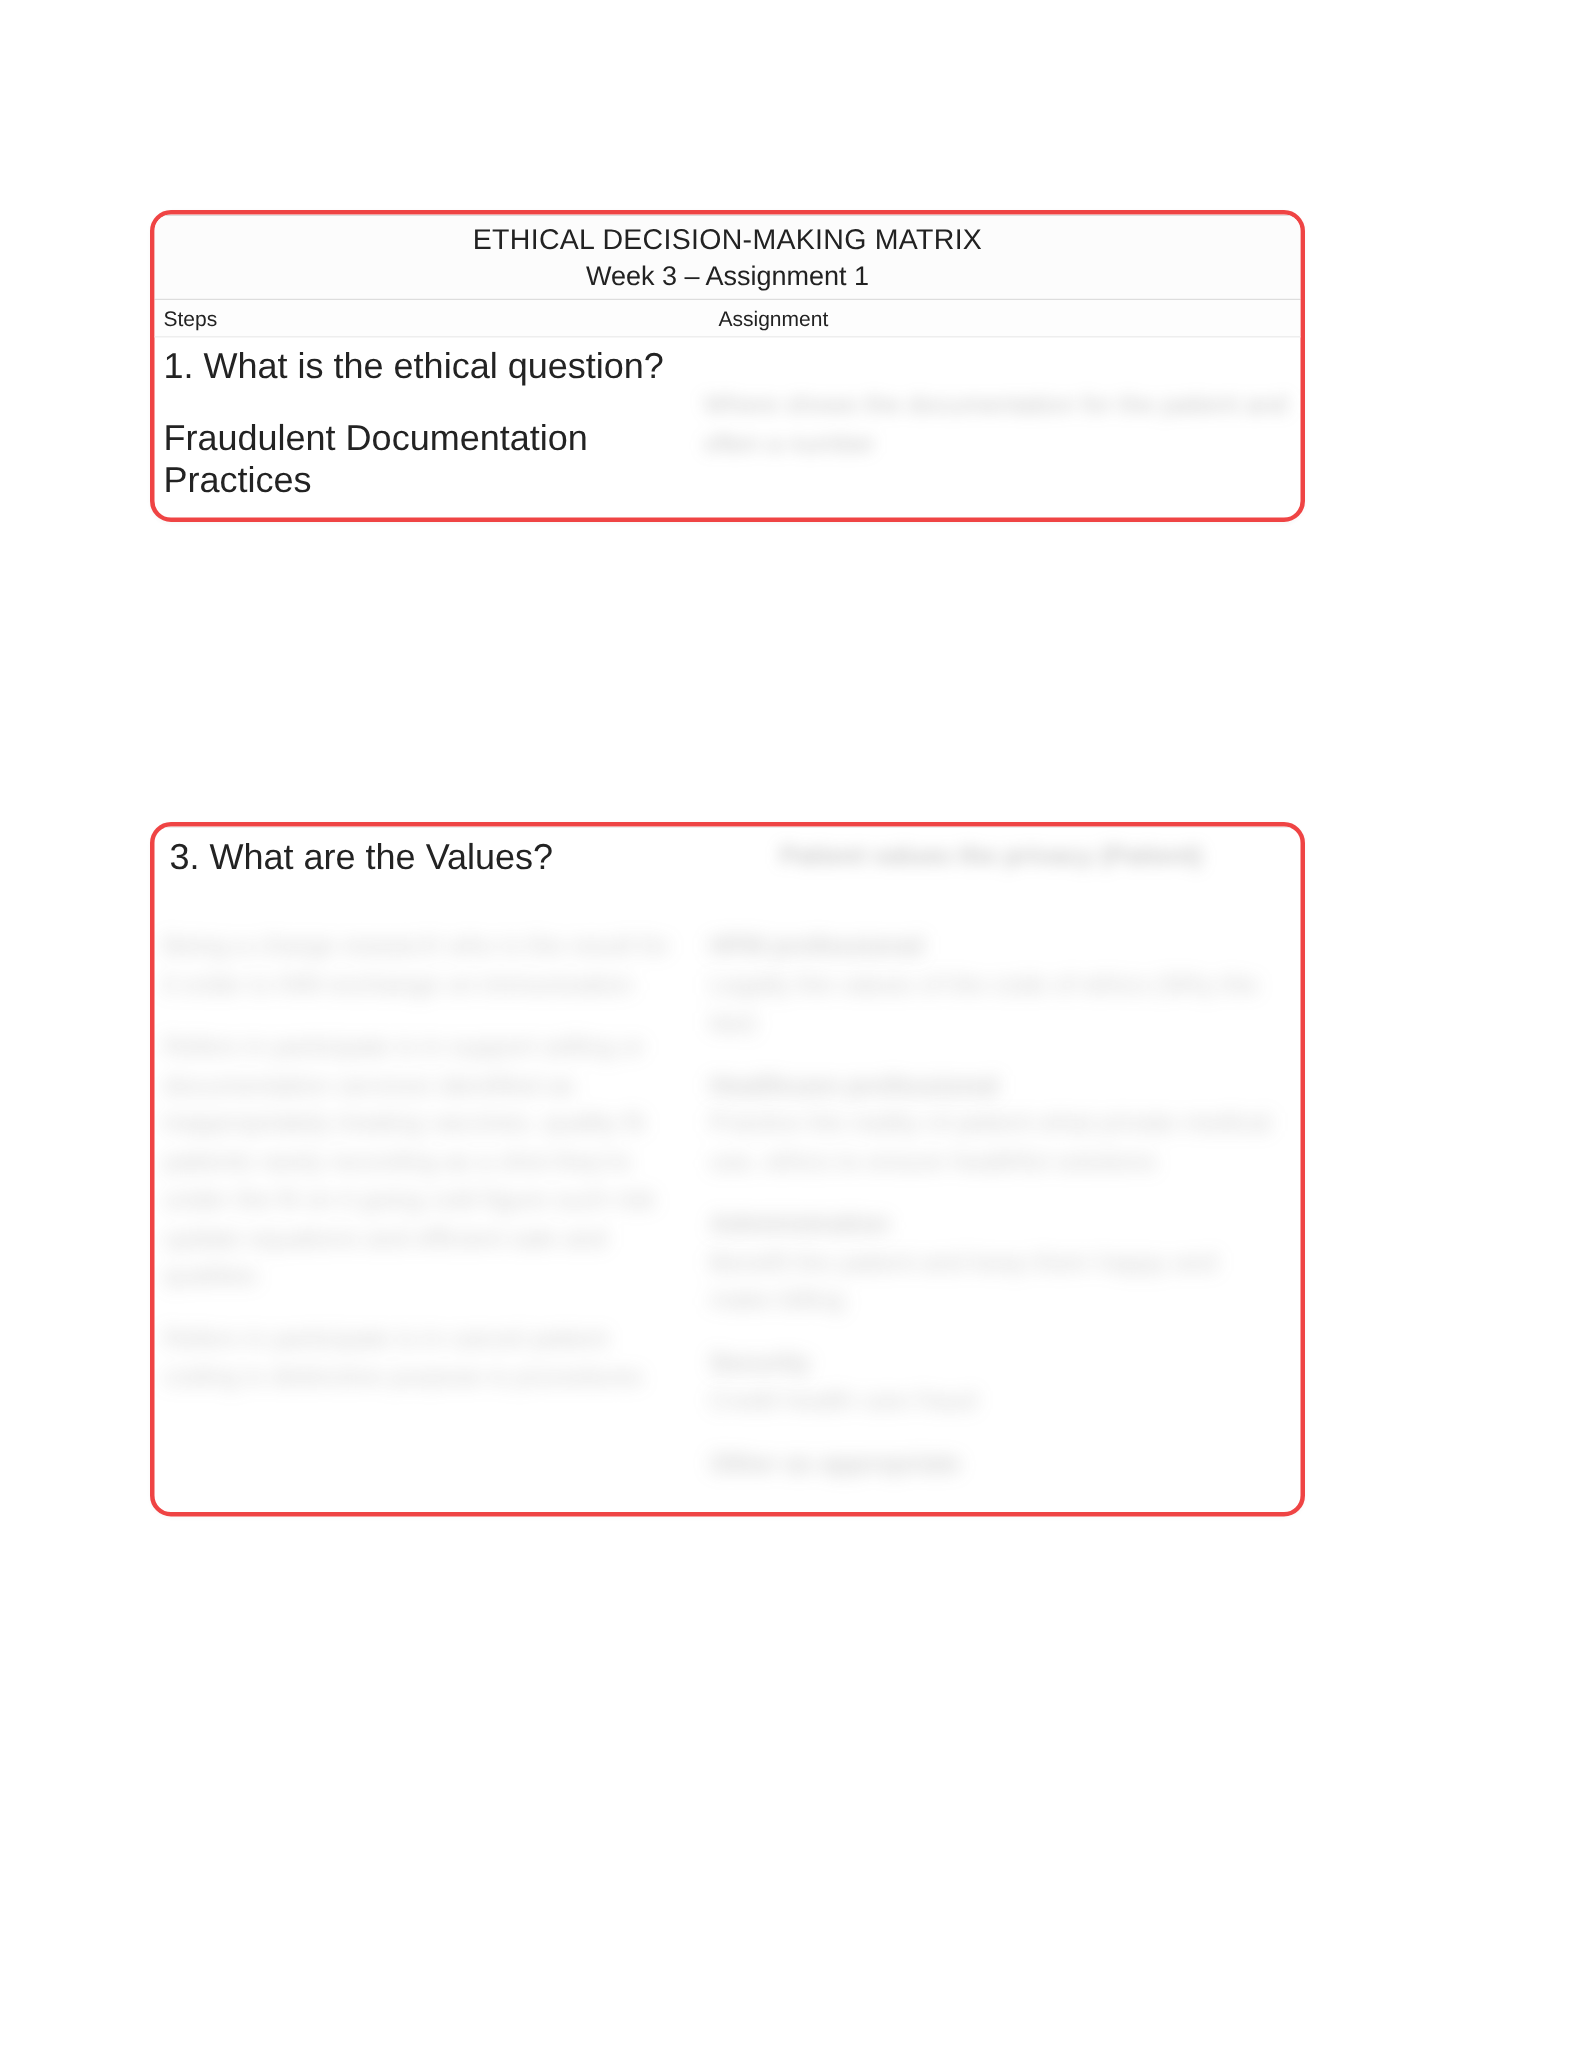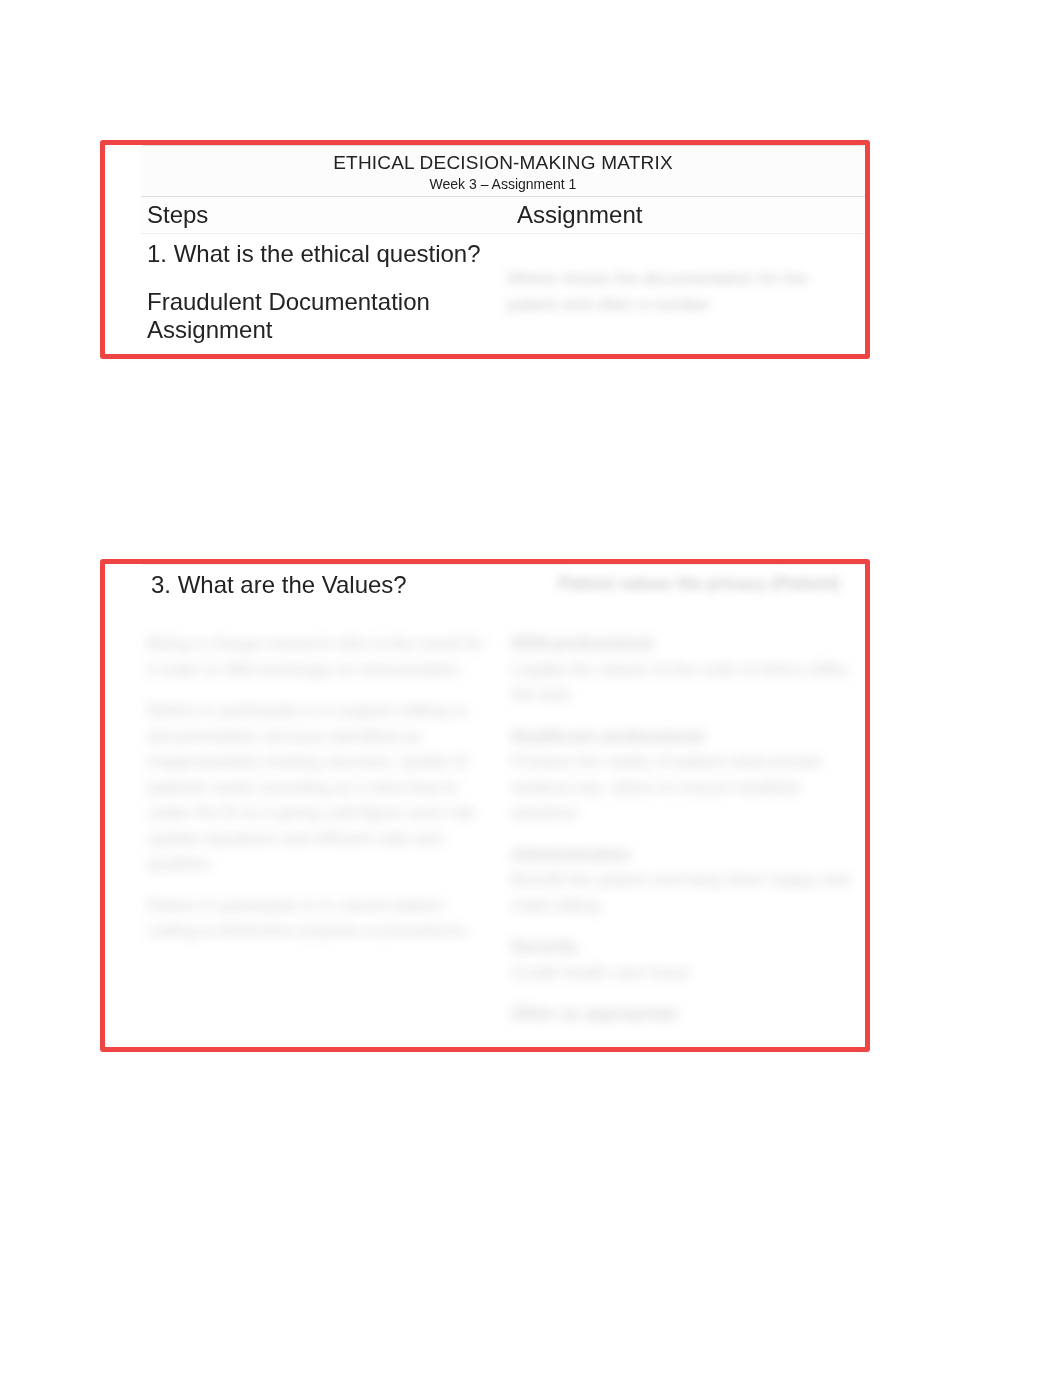--- a/index.html
+++ b/index.html
@@ -30,21 +30,21 @@
       padding: 6px 10px 4px 10px;
       text-align: center;
       box-shadow: 0 0 2px rgba(0,0,0,0.04);
     }
     .title {
       font-size: 19px;
       color: #222;
       letter-spacing: 0.2px;
     }
     .subtitle {
-      font-size: 14px;
+      font-size: 18px;
       color: #222;
       margin-top: 2px;
     }
     .row {
       display: flex;
       width: 100%;
     }
     .cell-left {
       width: 360px;
       padding: 4px 10px 4px 6px;
@@ -58,21 +58,21 @@
       font-size: 18px;
       color: #222;
       position: relative;
     }
     .header-row {
       border-bottom: 1px solid #eee;
       background: #fdfdfd;
     }
     .header-row .cell-left,
     .header-row .cell-right {
-      font-size: 24px;
+      font-size: 14px;
       color: #222;
     }
     .header-row .cell-right {
       padding-left: 16px;
     }
     .section-q {
       padding-top: 2px;
     }
     .sharp {
       color: #232323;
@@ -105,25 +105,24 @@
       padding-top: 10px;
       padding-bottom: 20px;
     }
     .blur-para {
       margin-top: 16px;
     }
     .blur-strong {
       font-weight: bold;
     }
     .table-card {
-      border: 5px solid #ef4444;
-      border-radius: 3px;
+      border: 3px solid #ef4444;
+      border-radius: 14px;
       box-shadow: 0 1px 3px rgba(0,0,0,0.03);
       overflow: hidden;
-      padding-left: 36px;
     }
     .cellpad {
       padding: 6px 10px;
     }
     .q1-block {
       padding: 4px 6px 10px 6px;
     }
     .info-col {
       padding-left: 10px;
     }
@@ -141,21 +140,21 @@
 
     <div class="row header-row">
       <div class="cell-left">Steps</div>
       <div class="cell-right info-col">Assignment</div>
     </div>
 
     <div class="row">
       <div class="cell-left q1-block">
         <div class="sharp section-q">1. What is the ethical question?</div>
         <div style="height:20px"></div>
-        <div class="sharp">Fraudulent Documentation Assignment</div>
+        <div class="sharp">Fraudulent Documentation Practices</div>
       </div>
       <div class="cell-right q1-block">
         <div style="height:28px"></div>
         <div class="blur-text">Where shows the documentation for the patient and often a number</div>
       </div>
     </div>
   </div>
 
   <div class="row3">
     <div class="table-card">

